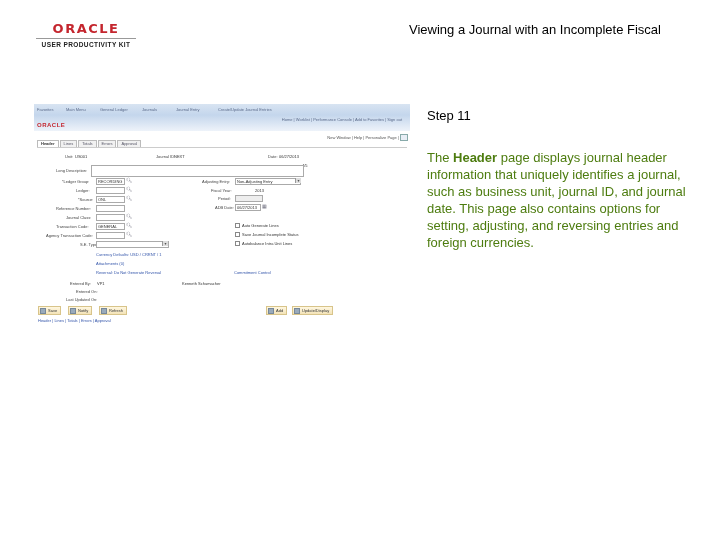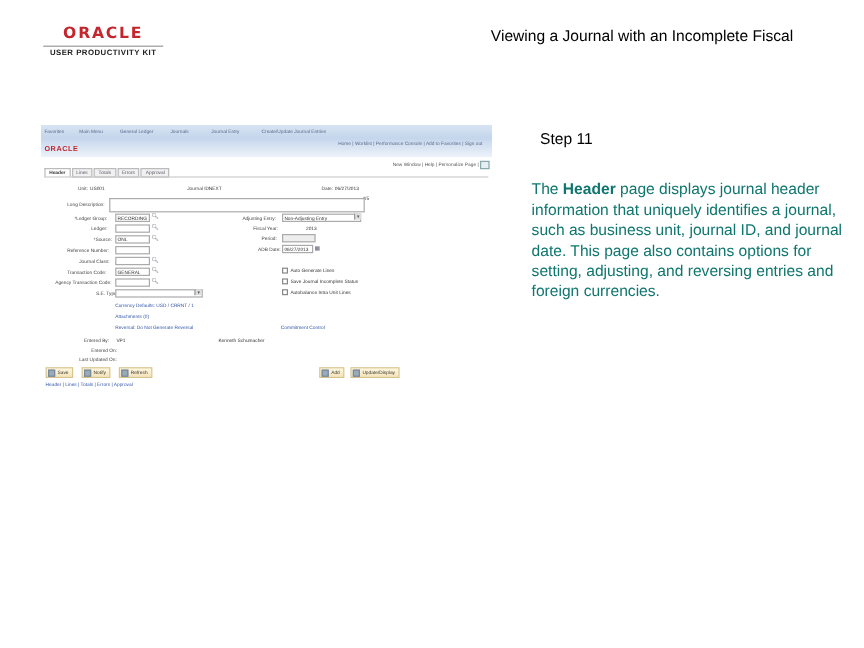--- a/index.html
+++ b/index.html
@@ -30,22 +30,22 @@
   .inp { position:absolute; height:5px; border:1px solid #aaa; background:#fff; font-size:4px; line-height:5px; color:#333; padding-left:1px; white-space:nowrap; overflow:hidden; }
   .inp.dis { background:#eee; }
   .look { position:absolute; font-size:5px; color:#667; }
   .sel-arrow { position:absolute; right:0; top:0; width:5px; height:5px; background:#ddd; border-left:1px solid #999; font-size:4px; line-height:5px; text-align:center; }
   .chk { position:absolute; width:3px; height:3px; border:1px solid #888; background:#fff; }
   .link { position:absolute; font-size:4px; color:#3355aa; white-space:nowrap; }
   .btn { position:absolute; height:7px; border:1px solid #d8c48a; background:linear-gradient(#fff7e0,#f3e3b8); font-size:4px; line-height:7px; color:#333; padding:0 3px 0 1px; white-space:nowrap; }
   .btn .ico { display:inline-block; width:4px; height:4px; background:#9ab; border:1px solid #789; vertical-align:middle; margin-right:2px; }
   .bottomlinks { position:absolute; left:4px; top:214px; font-size:4px; color:#3355aa; white-space:nowrap; }
 
-  .step { position:absolute; left:450px; top:108px; font-size:13px; color:#000; }
-  .desc { position:absolute; left:427px; top:149px; width:275px; font-size:13px; line-height:17px; color:#0f766e;margin-left:16px; }
+  .step { position:absolute; left:427px; top:108px; font-size:13px; color:#000; }
+  .desc { position:absolute; left:427px; top:149px; width:275px; font-size:13px; line-height:17px; color:#4d7c0f; }
   .desc b { font-weight:bold; }
 </style>
 </head>
 <body>
 
 <div class="logo">
   <div class="oracle">ORACLE</div>
   <div class="rule"></div>
   <div class="upk">USER PRODUCTIVITY KIT</div>
 </div>

